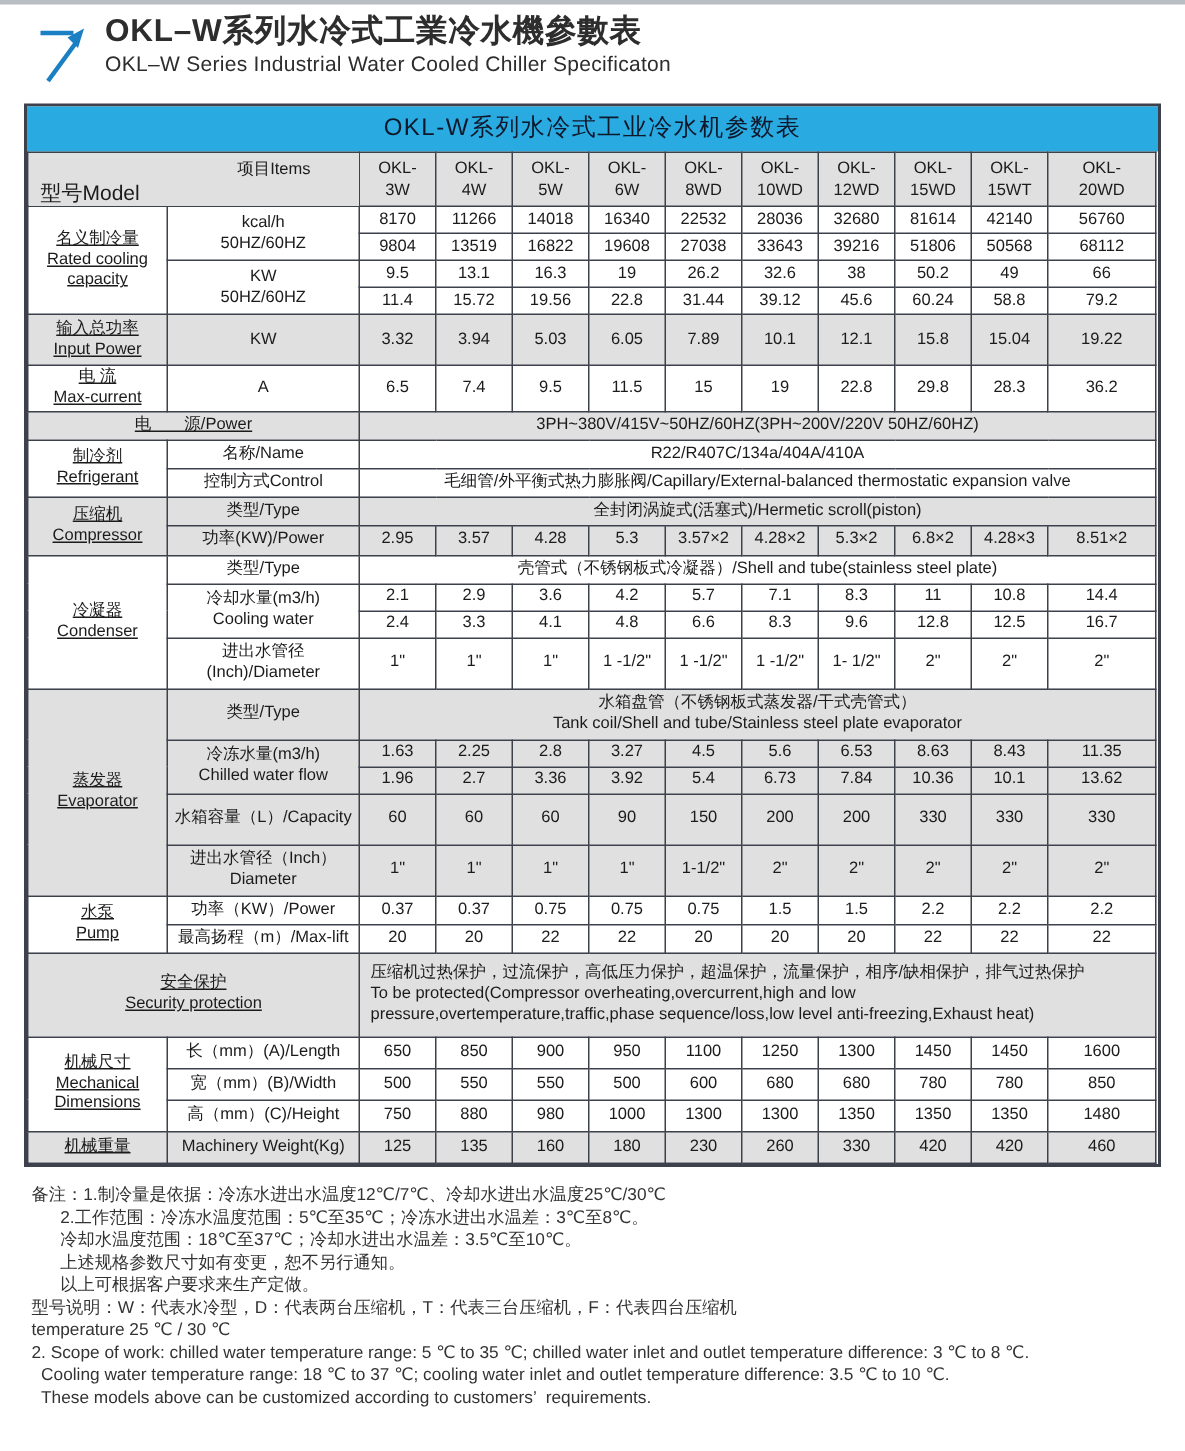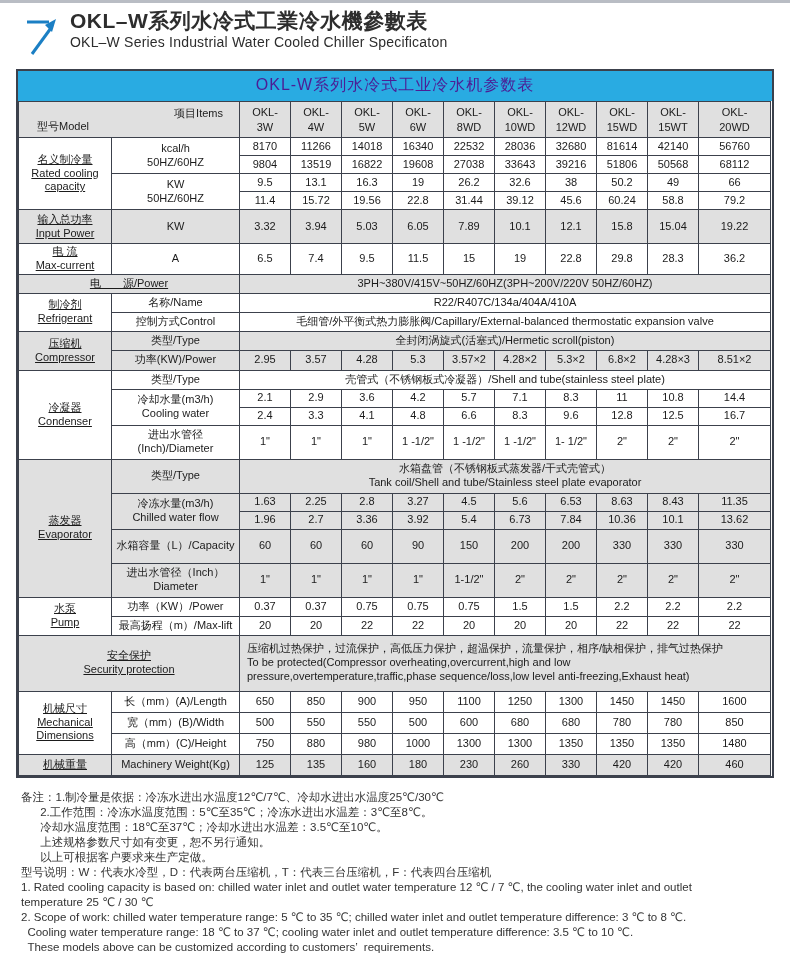--- a/index.html
+++ b/index.html
@@ -5,33 +5,33 @@
   html,body{margin:0;padding:0;background:#ffffff;font-family:"Liberation Sans","DejaVu Sans",sans-serif;}
   .page{width:790px;height:967px;background:#fff;position:relative;overflow:hidden;}
   .window-edge{height:3px;background:#b9bdc4;width:100%;}
   
   .page-header{display:flex;align-items:flex-start;padding:6px 16px 0 24px;}
   .logo{margin-top:6px;margin-right:10px;flex:0 0 auto;}
   .titles h1{margin:0;font-size:21px;line-height:1.15;font-weight:700;color:#2d2d2d;letter-spacing:.5px;}
   .titles h2{margin:1px 0 0;font-size:14px;line-height:1.2;font-weight:500;color:#2d2d2d;letter-spacing:.2px;}
   
   .spec-wrap{width:754px;margin:12px auto 0;border:2px solid #3c414c;}
-  .banner{background:#29abe2;color:#4c1d95;text-align:center;font-size:16px;letter-spacing:1px;padding:4px 0 5px;}
+  .banner{background:#29abe2;color:#0f172a;text-align:center;font-size:16px;letter-spacing:1px;padding:4px 0 5px;}
   table{border-collapse:collapse;table-layout:fixed;width:752px;}
   td{border:1px solid #3c414c;font-size:11px;text-align:center;vertical-align:middle;padding:1px 2px;color:#1b1b1b;line-height:1.25;}
   td.shaded{background:#e0e0e0;}
   .pre{white-space:pre-line;}
   .cat{font-size:11px;text-decoration:underline;}
   .item{font-size:11px;}
   .val{font-size:11px;}
   .span-left{text-align:left;padding-left:7px;padding-right:4px;}
   .model{font-size:11px;line-height:1.3;}
   .corner{position:relative;padding:0;background-image:linear-gradient(to bottom right,transparent 49.5%,#3c414c 49.5%,#3c414c 50.6%,transparent 50.6%);}
-  .corner .cl{position:absolute;left:18px;top:50%;font-size:11px;}
-  .corner .il{position:absolute;right:16px;top:14%;font-size:11px;}
+  .corner .cl{position:absolute;left:8px;top:50%;font-size:14px;}
+  .corner .il{position:absolute;right:32px;top:14%;font-size:11px;}
   
   .notes{width:748px;margin:12px auto 0;color:#333;font-size:11.5px;line-height:1.31;}
   .notes div{white-space:pre-wrap;}
 </style>
 </head>
 <body>
 
 <div class="page">
   <div class="window-edge"></div>
 
@@ -410,19 +410,18 @@
     </table>
   </div>
 
   <div class="notes" id="notes">
       <div>备注：1.制冷量是依据：冷冻水进出水温度12℃/7℃、冷却水进出水温度25℃/30℃</div>
       <div>      2.工作范围：冷冻水温度范围：5℃至35℃；冷冻水进出水温差：3℃至8℃。</div>
       <div>      冷却水温度范围：18℃至37℃；冷却水进出水温差：3.5℃至10℃。</div>
       <div>      上述规格参数尺寸如有变更，恕不另行通知。</div>
       <div>      以上可根据客户要求来生产定做。</div>
       <div>型号说明：W：代表水冷型，D：代表两台压缩机，T：代表三台压缩机，F：代表四台压缩机</div>
-      <div>1. Rated cooling capacity is based on: chilled water inlet and outlet water temperature 12 ℃ / 7 ℃, the cooling water inlet and outlet</div>
       <div>temperature 25 ℃ / 30 ℃</div>
       <div>2. Scope of work: chilled water temperature range: 5 ℃ to 35 ℃; chilled water inlet and outlet temperature difference: 3 ℃ to 8 ℃.</div>
       <div>  Cooling water temperature range: 18 ℃ to 37 ℃; cooling water inlet and outlet temperature difference: 3.5 ℃ to 10 ℃.</div>
       <div>  These models above can be customized according to customers’  requirements.</div>
     </div>
 </div>
 
 </body></html>

